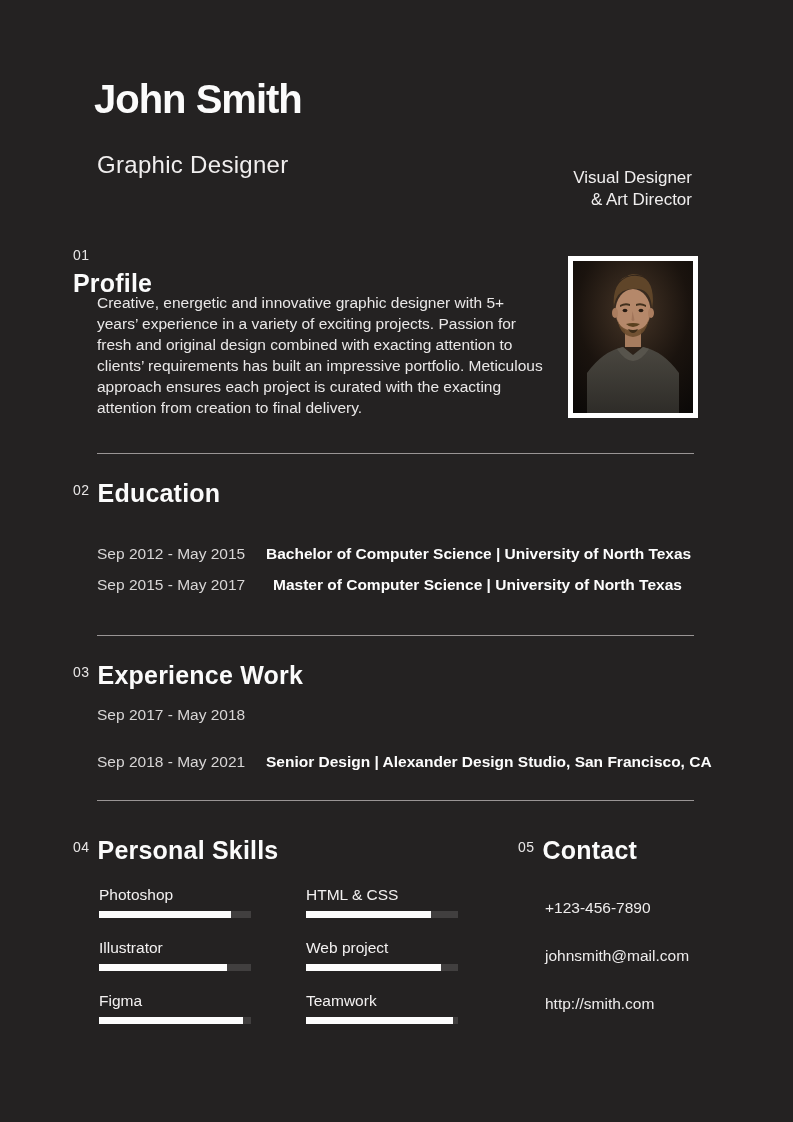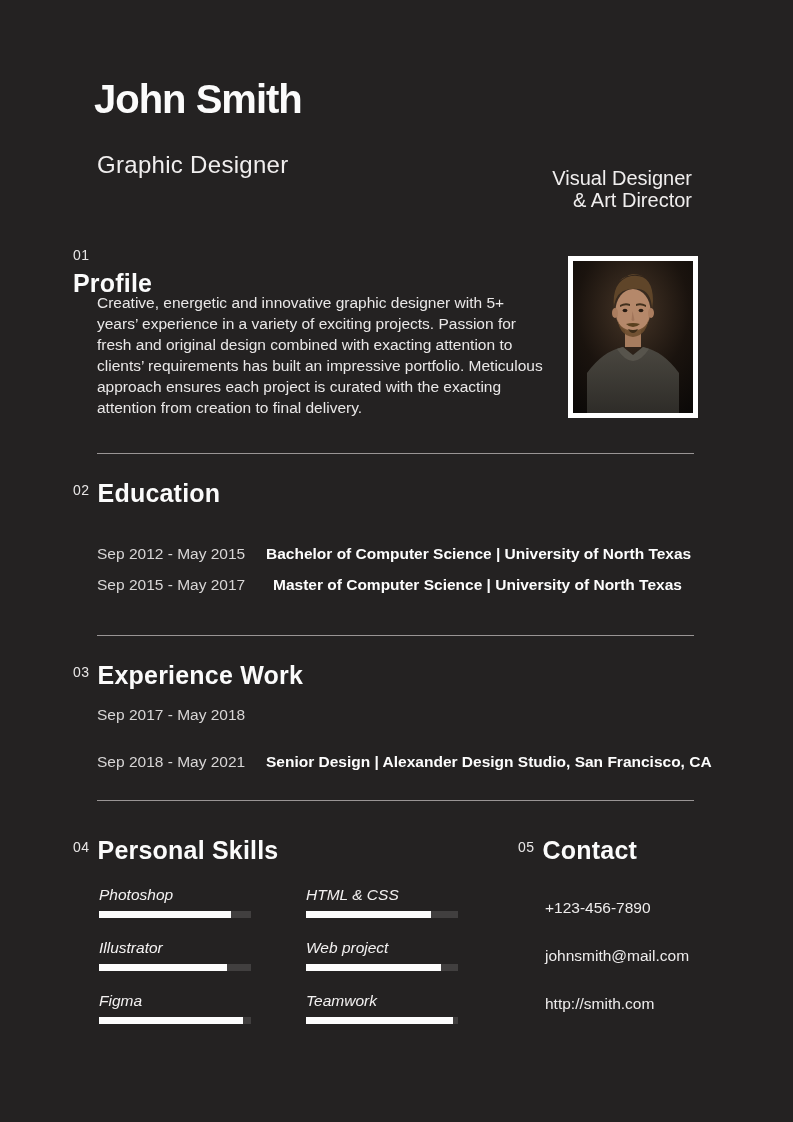--- a/index.html
+++ b/index.html
@@ -18,21 +18,21 @@
     position:absolute; left:94px; top:78px;
     font-size:40px; font-weight:bold; letter-spacing:-1px;
     color:#fbfbfb; line-height:1.05;
   }
   .subtitle {
     position:absolute; left:97px; top:151px;
     font-size:24px; color:#f0eeee; letter-spacing:0.3px;
   }
   .tagline {
     position:absolute; right:101px; top:167px;
-    text-align:right; font-size:20px; line-height:22px; color:#f0eeee;
+    text-align:right; font-size:17px; line-height:22px; color:#f0eeee;
   }
 
   
   .sec-head { position:absolute; display:flex; gap:8px; align-items:flex-start; }
   .sec-num  { font-size:14px; color:#e8e6e6; padding-top:1px; letter-spacing:0.5px; }
   .sec-title{ font-size:25px; font-weight:bold; color:#fbfbfb; line-height:1; letter-spacing:0.2px; }
 
   .divider { position:absolute; left:97px; width:597px; height:1px; background:#999595; }
 
   
@@ -45,21 +45,21 @@
     border:5px solid #ffffff; background:#0b0908;
   }
   .photo-frame svg { display:block; width:100%; height:100%; }
 
   
   .t-row { position:absolute; left:97px; display:flex; font-size:15.5px; line-height:19px; }
   .t-date { width:169px; flex:0 0 169px; color:#d8d6d6; }
   .t-desc { font-weight:bold; color:#fdfdfd; white-space:nowrap; }
 
   
-  .skill-col { position:absolute; top:886px; width:160px;font-style:italic; }
+  .skill-col { position:absolute; top:886px; width:160px; }
   .skill-col.left  { left:99px; }
   .skill-col.right { left:306px; }
   .skill { margin-bottom:21px; }
   .skill-label { font-size:15.5px; color:#f3f1f1; margin-bottom:7px; line-height:18px; }
   .skill-track { width:152px; height:7px; background:#413f3f; }
   .skill-fill  { height:100%; background:#fdfdfd; }
 
   
   .contact-list { position:absolute; left:545px; top:899px; font-size:15.5px; color:#eeecec; }
   .contact-item { margin-bottom:30px; line-height:18px; }

